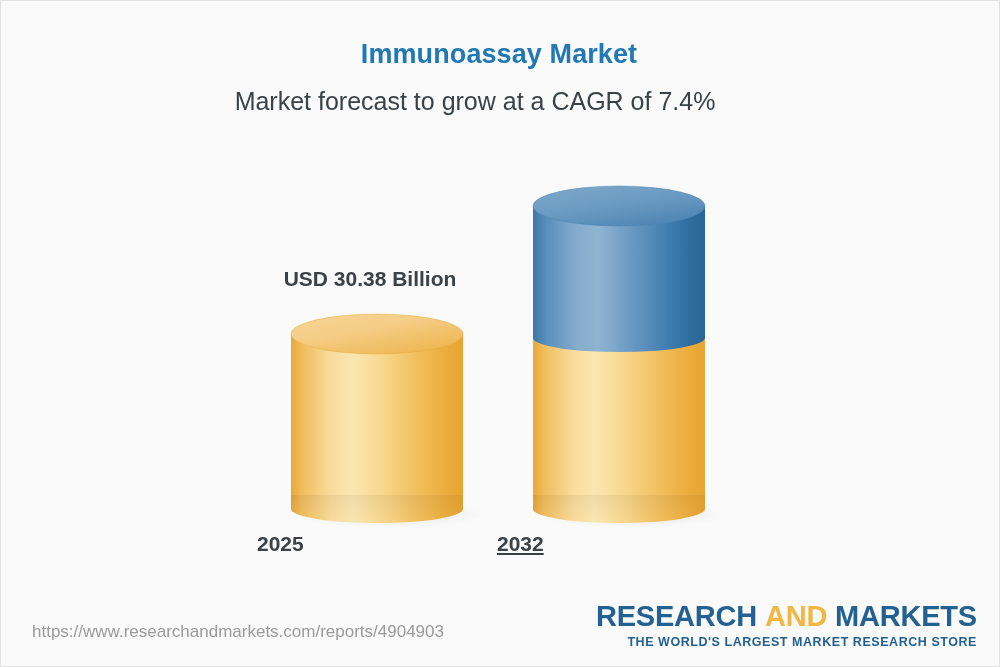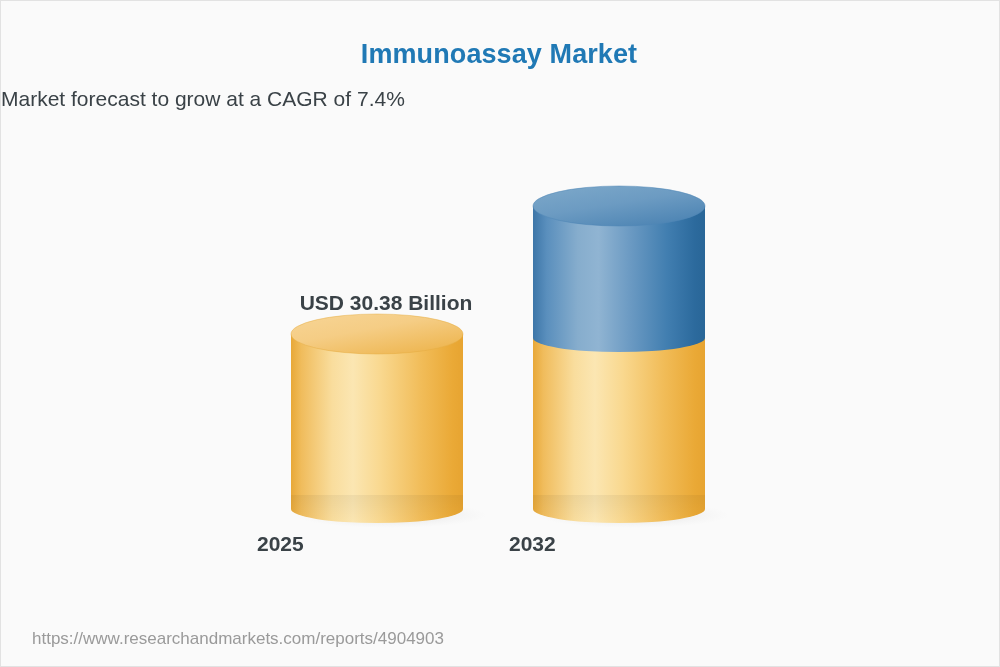--- a/index.html
+++ b/index.html
@@ -30,22 +30,22 @@
     font-size: 27px;
     font-weight: bold;
     color: #2079b5;
     letter-spacing: .1px;
   }
   .chart-subtitle {
     position: absolute;
     left: 0;
     top: 86px;
     width: 948px;
-    text-align: left;
-    font-size: 21px;
+    text-align: center;
+    font-size: 25px;
     font-weight: normal;
     color: #3a4247;
   }
 
   
   .plot {
     position: absolute;
     left: 0;
     top: 0;
     width: 1000px;
@@ -61,44 +61,43 @@
   }
 
   .value-label {
     position: absolute;
     text-align: center;
     font-size: 21px;
     font-weight: bold;
     color: #3a4247;
     white-space: nowrap;
   }
-  .value-label.bar-1 { left: 200px; top: 266px; width: 370px; margin-top: 24px; }
+  .value-label.bar-1 { left: 184px; top: 266px; width: 370px; }
   .value-label.bar-2 { left: 432px; top: 165px; width: 370px; }
 
   .cat-label {
     position: absolute;
     text-align: left;
     font-size: 21px;
     font-weight: bold;
     color: #3a4247;
     top: 531px;
     width: 240px;
   }
   .cat-label.bar-1 { left: 256px; }
-  .cat-label.bar-2 { left: 508px; }
+  .cat-label.bar-2 { left: 496px; text-decoration: underline; }
 
   
   .footer-url {
     position: absolute;
     left: 31px;
     top: 621px;
     font-size: 17px;
     color: #9a9a9a;
     white-space: nowrap;
-    margin-top: 7px;
   }
   .logo {
     position: absolute;
     right: 22px;
     top: 601px;
     text-align: right;
   }
   .logo-word {
     font-size: 29px;
     font-weight: bold;
@@ -198,14 +197,20 @@
     </svg>
 
     <div class="value-label bar-1">USD 30.38 Billion</div>
 
     <div class="cat-label bar-1">2025</div>
     <div class="cat-label bar-2">2032</div>
   </div>
 
   <div class="footer-url">https://www.researchandmarkets.com/reports/4904903</div>
 
+  <div class="logo">
+    <div class="logo-word">
+      <span class="blue">RESEARCH</span><span class="blue">&nbsp;</span><span class="gold">AND</span><span class="blue">&nbsp;</span><span class="blue">MARKETS</span>
+    </div>
+    <div class="logo-tag">THE WORLD'S LARGEST MARKET RESEARCH STORE</div>
+  </div>
 
 </div>
 
 </body></html>

